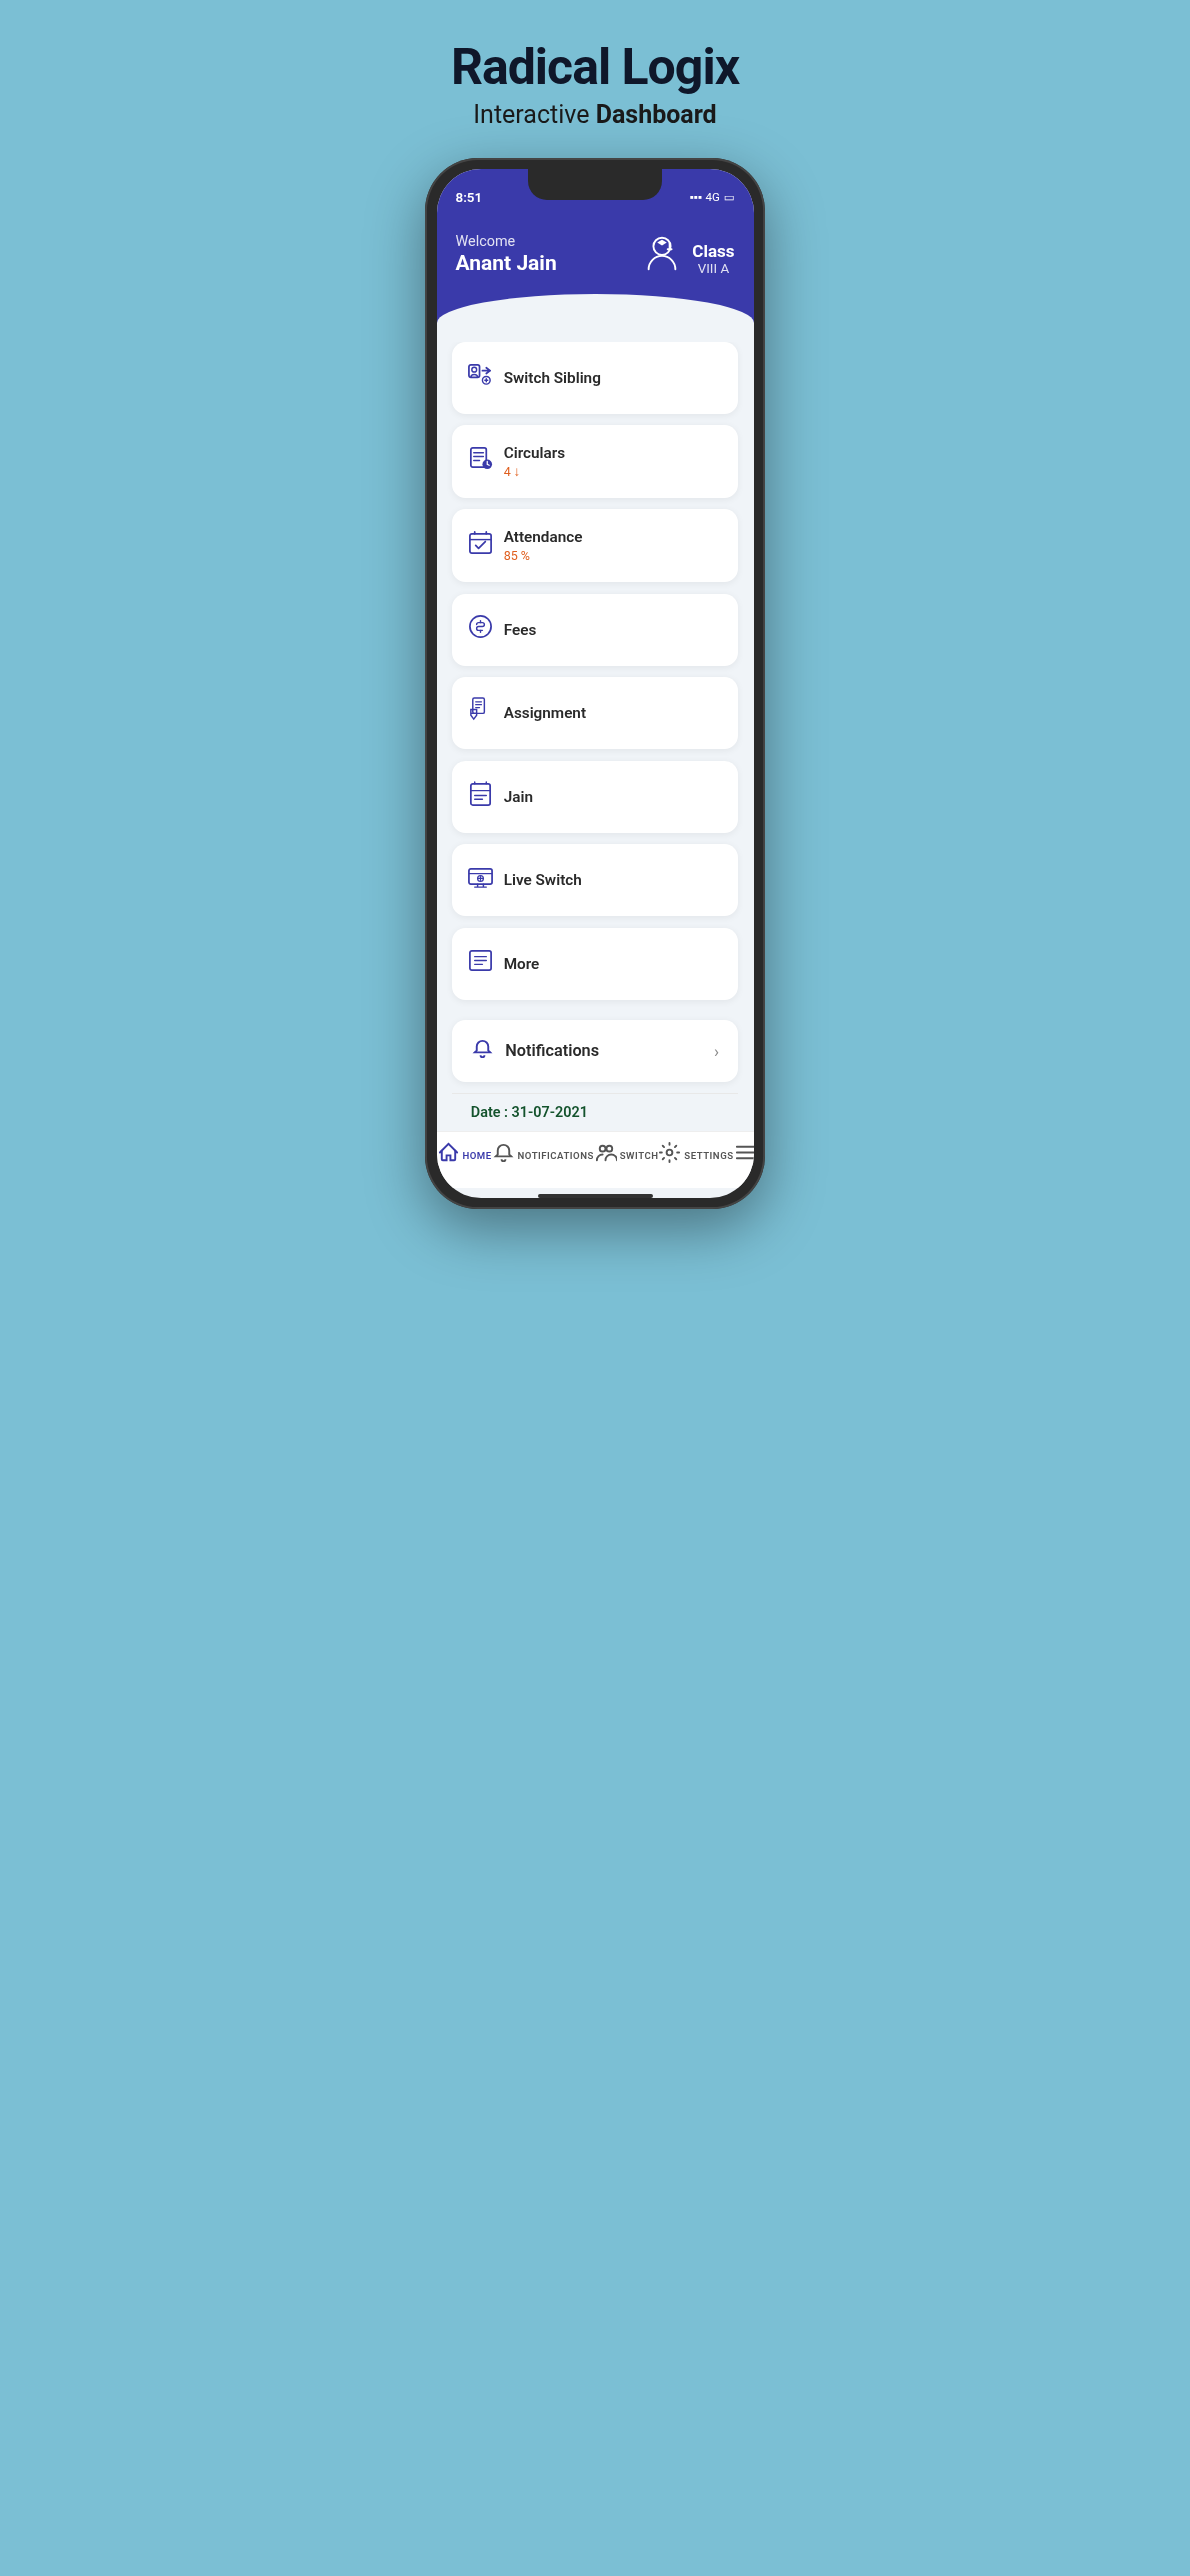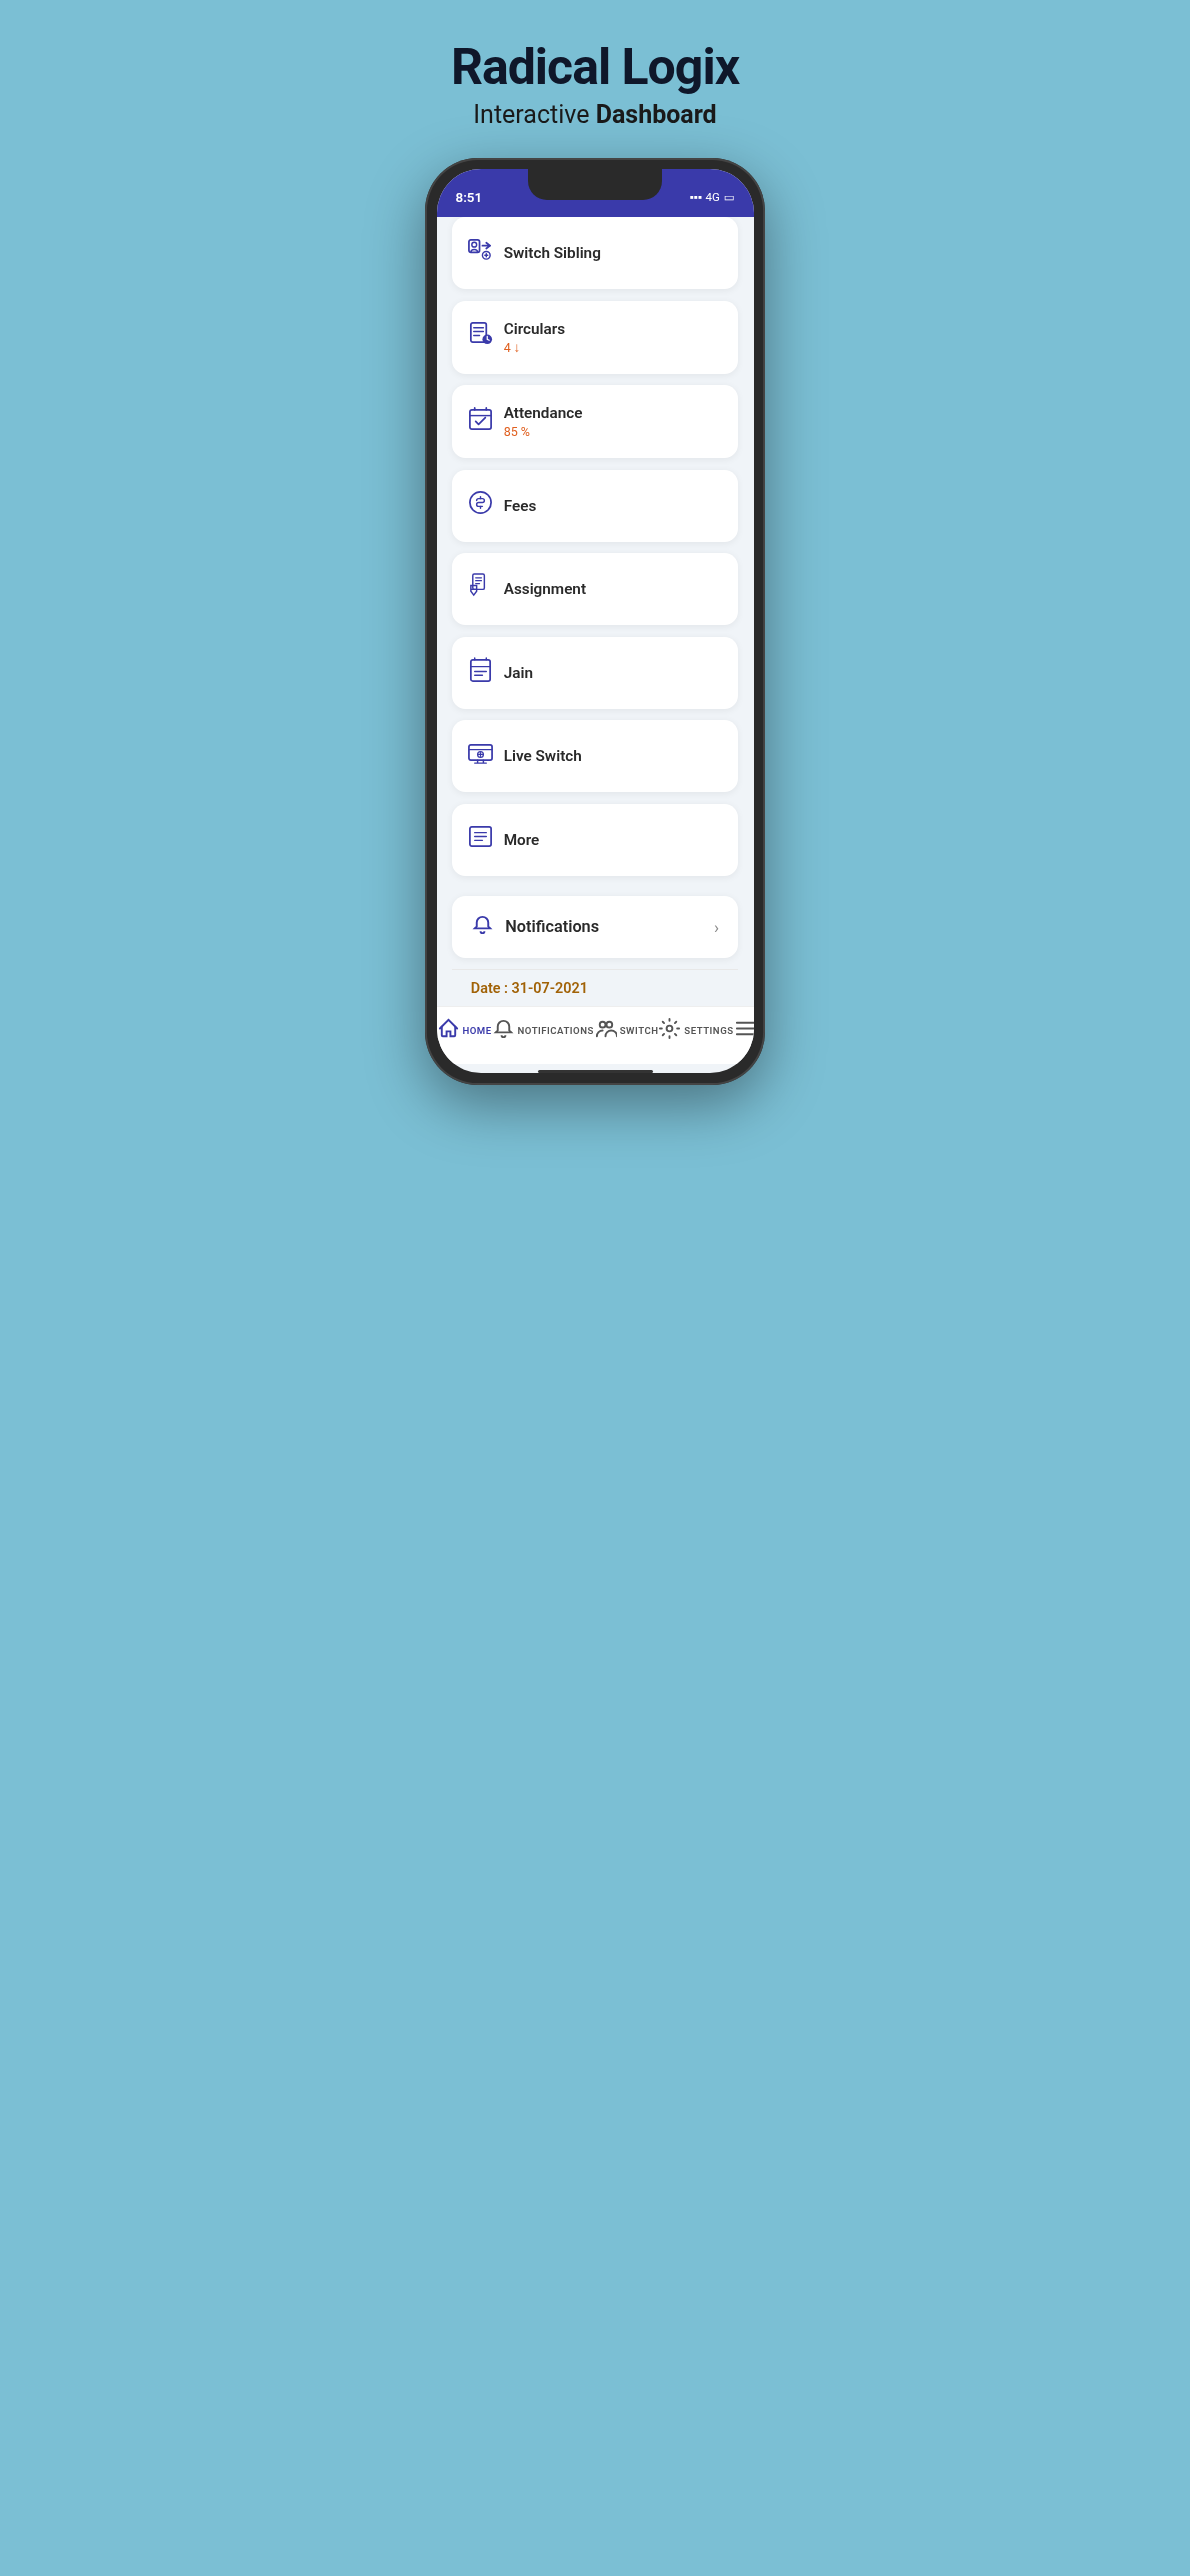--- a/index.html
+++ b/index.html
@@ -260,21 +260,21 @@
     .notif-chevron {
       font-size: 17px;
       color: #888;
     }
 
     
     .date-row {
       padding: 9.6px 19px;
       font-size: 14.4px;
       font-weight: 600;
-      color: #a16207;
+      color: #14532d;
       border-top: 1px solid #e8e8e8;
       margin: 0 15.3px;
     }
 
     
     .bottom-nav {
       background: white;
       display: flex;
       justify-content: space-around;
       align-items: center;
@@ -337,20 +337,44 @@
       <div class="phone-notch-bar">
         <div class="notch"></div>
         <span class="status-time">8:51</span>
         <div class="status-icons">
           <span>▪▪▪</span>
           <span>4G</span>
           <span>▭</span>
         </div>
       </div>
 
+      <div class="app-header">
+        <div class="header-top">
+          <div class="welcome-section">
+            <div class="welcome-text">Welcome</div>
+            <div class="user-name">Anant  Jain</div>
+          </div>
+          <div class="class-section">
+            <div class="class-icon">
+              <svg width="42" height="42" viewBox="0 0 44 44" fill="none">
+                <circle cx="22" cy="14" r="9" stroke="white" stroke-width="2" fill="none"></circle>
+                <path d="M8 38c0-7.7 6.3-14 14-14s14 6.3 14 14" stroke="white" stroke-width="2" fill="none" stroke-linecap="round"></path>
+                <path d="M17 10 L22 7 L27 10 L22 13 Z" fill="white"></path>
+                <path d="M30 11 L30 17" stroke="white" stroke-width="2" stroke-linecap="round"></path>
+                <path d="M28 17 L32 17" stroke="white" stroke-width="2" stroke-linecap="round"></path>
+              </svg>
+            </div>
+            <div class="class-info">
+              <div class="class-label">Class</div>
+              <div class="class-name">VIII A</div>
+            </div>
+          </div>
+        </div>
+        <div class="header-wave"></div>
+      </div>
 
 
       <div class="dashboard-grid">
 
         <div class="grid-card">
           <div class="card-icon">
             <svg width="27" height="27" viewBox="0 0 28 28" fill="none">
               <rect x="2" y="4" width="11" height="13" rx="2" stroke="#3a3aaa" stroke-width="1.8" fill="none"></rect>
               <circle cx="7.5" cy="9" r="2.5" stroke="#3a3aaa" stroke-width="1.5" fill="none"></circle>
               <path d="M4 17c0-2 1.5-3 3.5-3s3.5 1 3.5 3" stroke="#3a3aaa" stroke-width="1.5" fill="none"></path>

